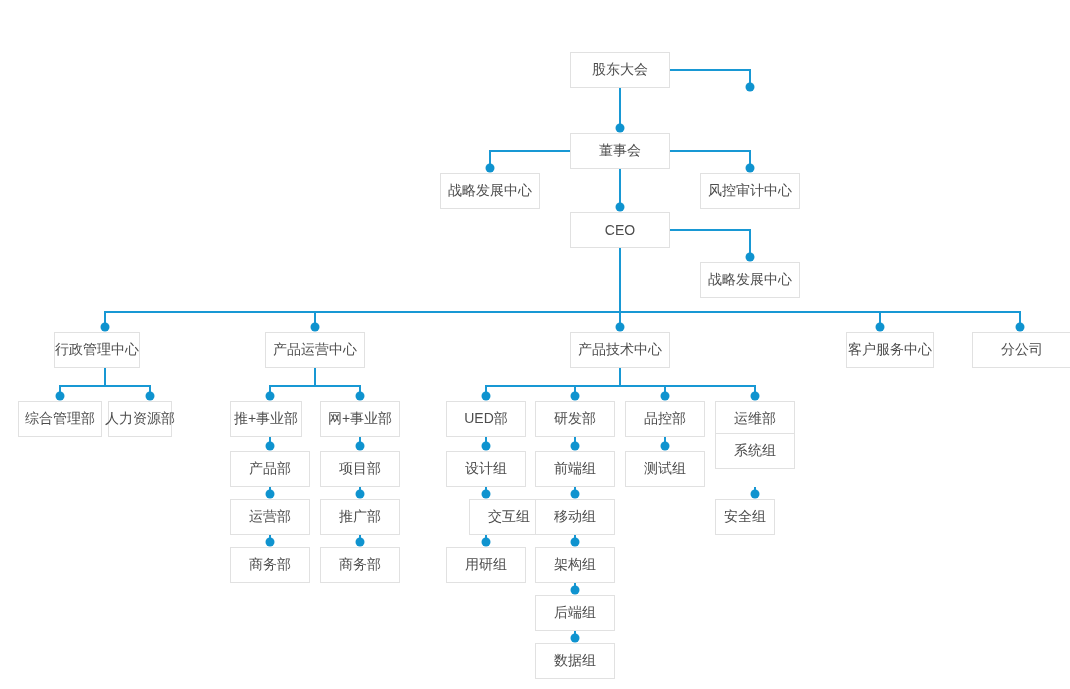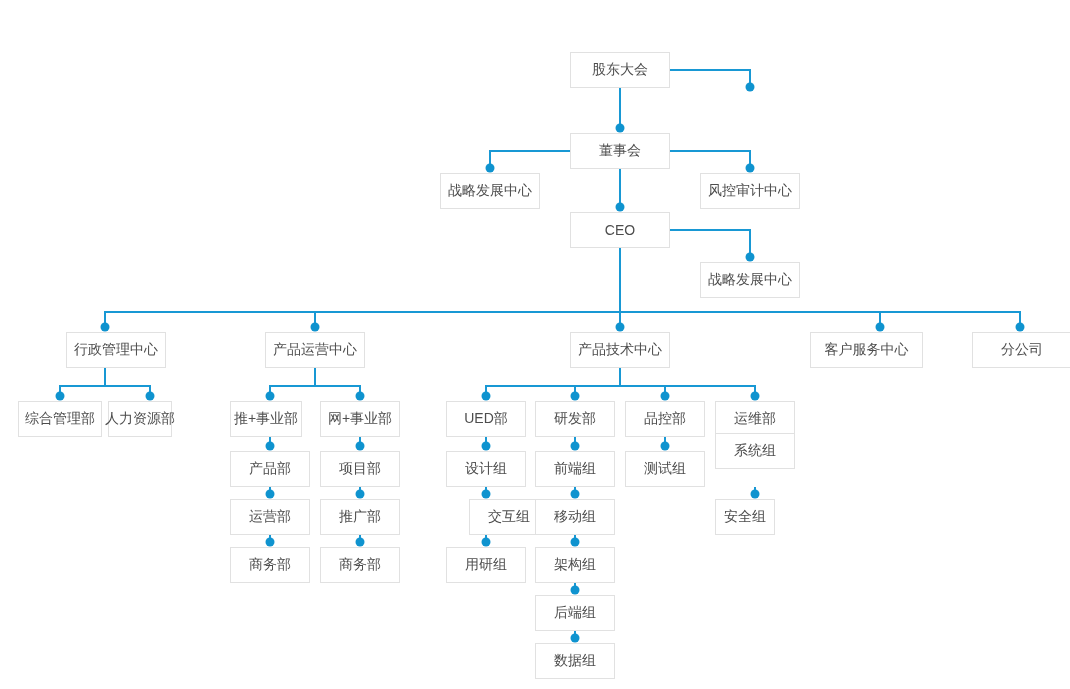--- a/index.html
+++ b/index.html
@@ -132,24 +132,24 @@
     <circle class="dot" cx="575" cy="638" r="4.5"></circle>
   </svg>
 
   <div class="node" style="left:570px;top:52px;width:100px">股东大会</div>
   <div class="node" style="left:570px;top:133px;width:100px">董事会</div>
   <div class="node" style="left:440px;top:173px;width:100px">战略发展中心</div>
   <div class="node" style="left:700px;top:173px;width:100px">风控审计中心</div>
   <div class="node" style="left:570px;top:212px;width:100px">CEO</div>
   <div class="node" style="left:700px;top:262px;width:100px">战略发展中心</div>
 
-  <div class="node" style="left:66px;top:332px;width:100px">行政管理中心</div>
+  <div class="node" style="left:54px;top:332px;width:86px">行政管理中心</div>
   <div class="node" style="left:265px;top:332px;width:100px">产品运营中心</div>
   <div class="node" style="left:570px;top:332px;width:100px">产品技术中心</div>
-  <div class="node" style="left:810px;top:332px;width:113px">客户服务中心</div>
+  <div class="node" style="left:846px;top:332px;width:88px">客户服务中心</div>
   <div class="node" style="left:972px;top:332px;width:100px">分公司</div>
 
   <div class="node" style="left:18px;top:401px;width:84px">综合管理部</div>
   <div class="node" style="left:108px;top:401px;width:64px">人力资源部</div>
 
   <div class="node" style="left:230px;top:401px;width:72px">推+事业部</div>
   <div class="node" style="left:320px;top:401px;width:80px">网+事业部</div>
   <div class="node" style="left:230px;top:451px;width:80px">产品部</div>
   <div class="node" style="left:320px;top:451px;width:80px">项目部</div>
   <div class="node" style="left:230px;top:499px;width:80px">运营部</div>

